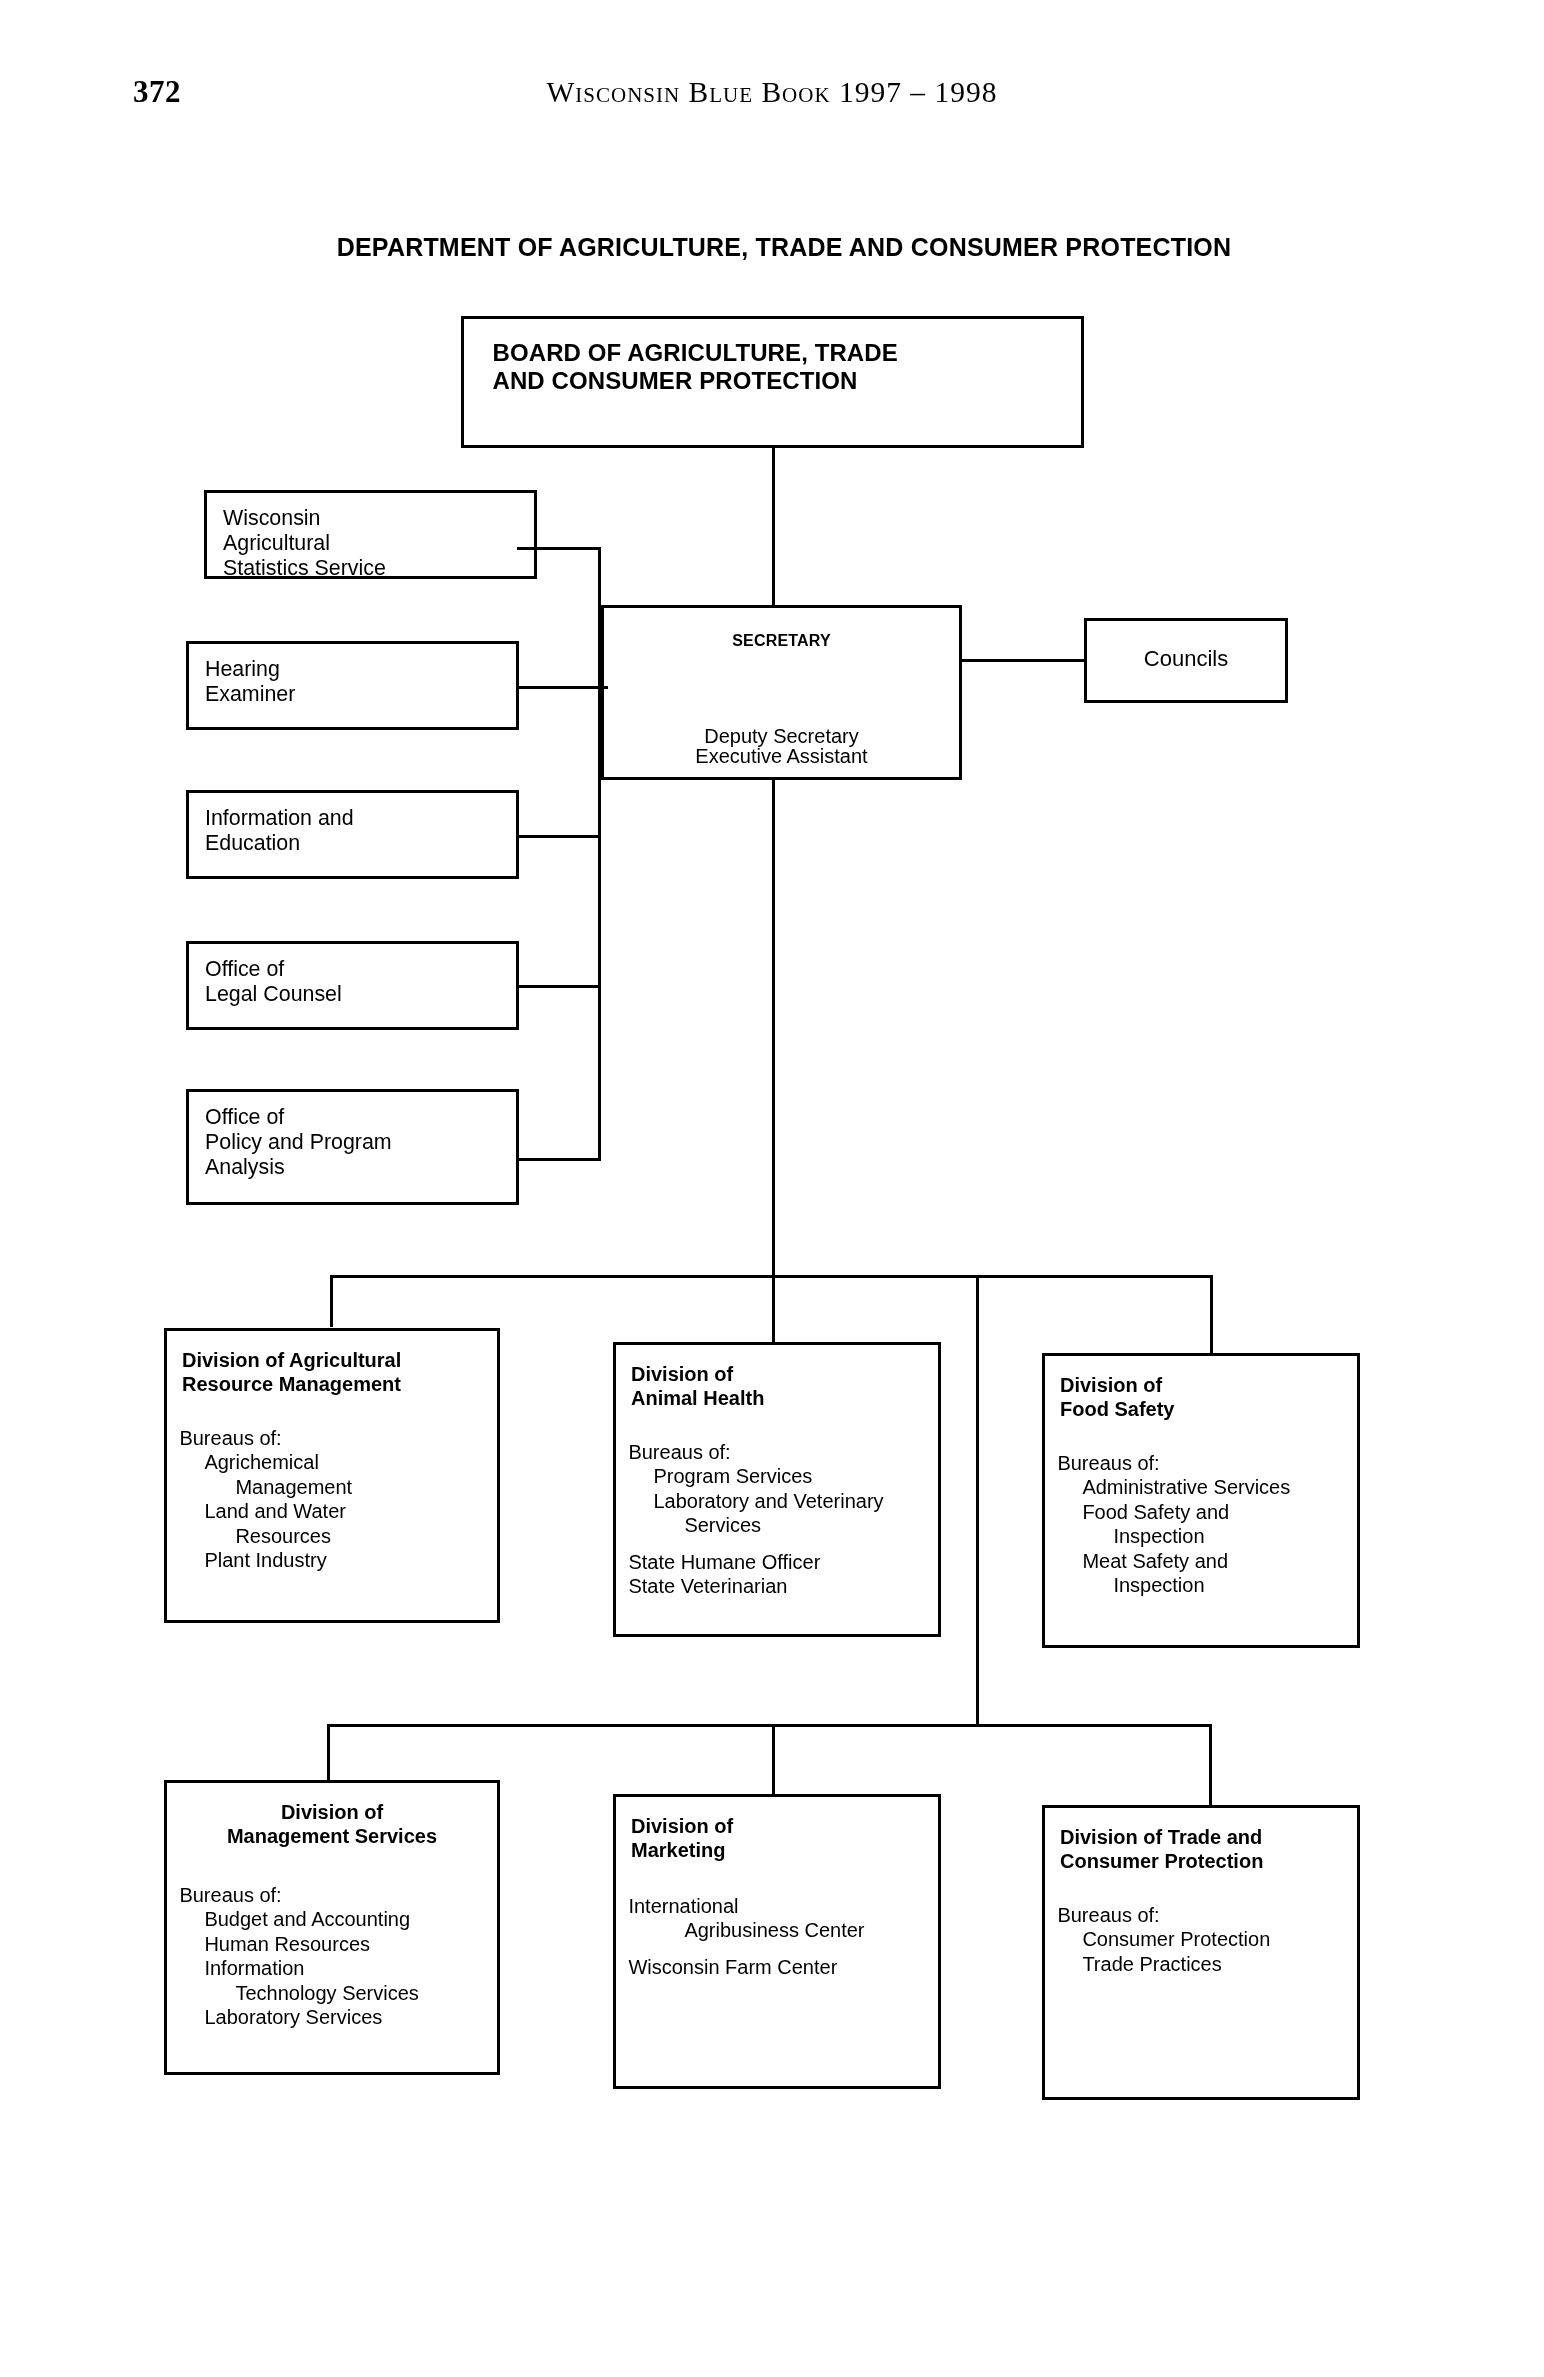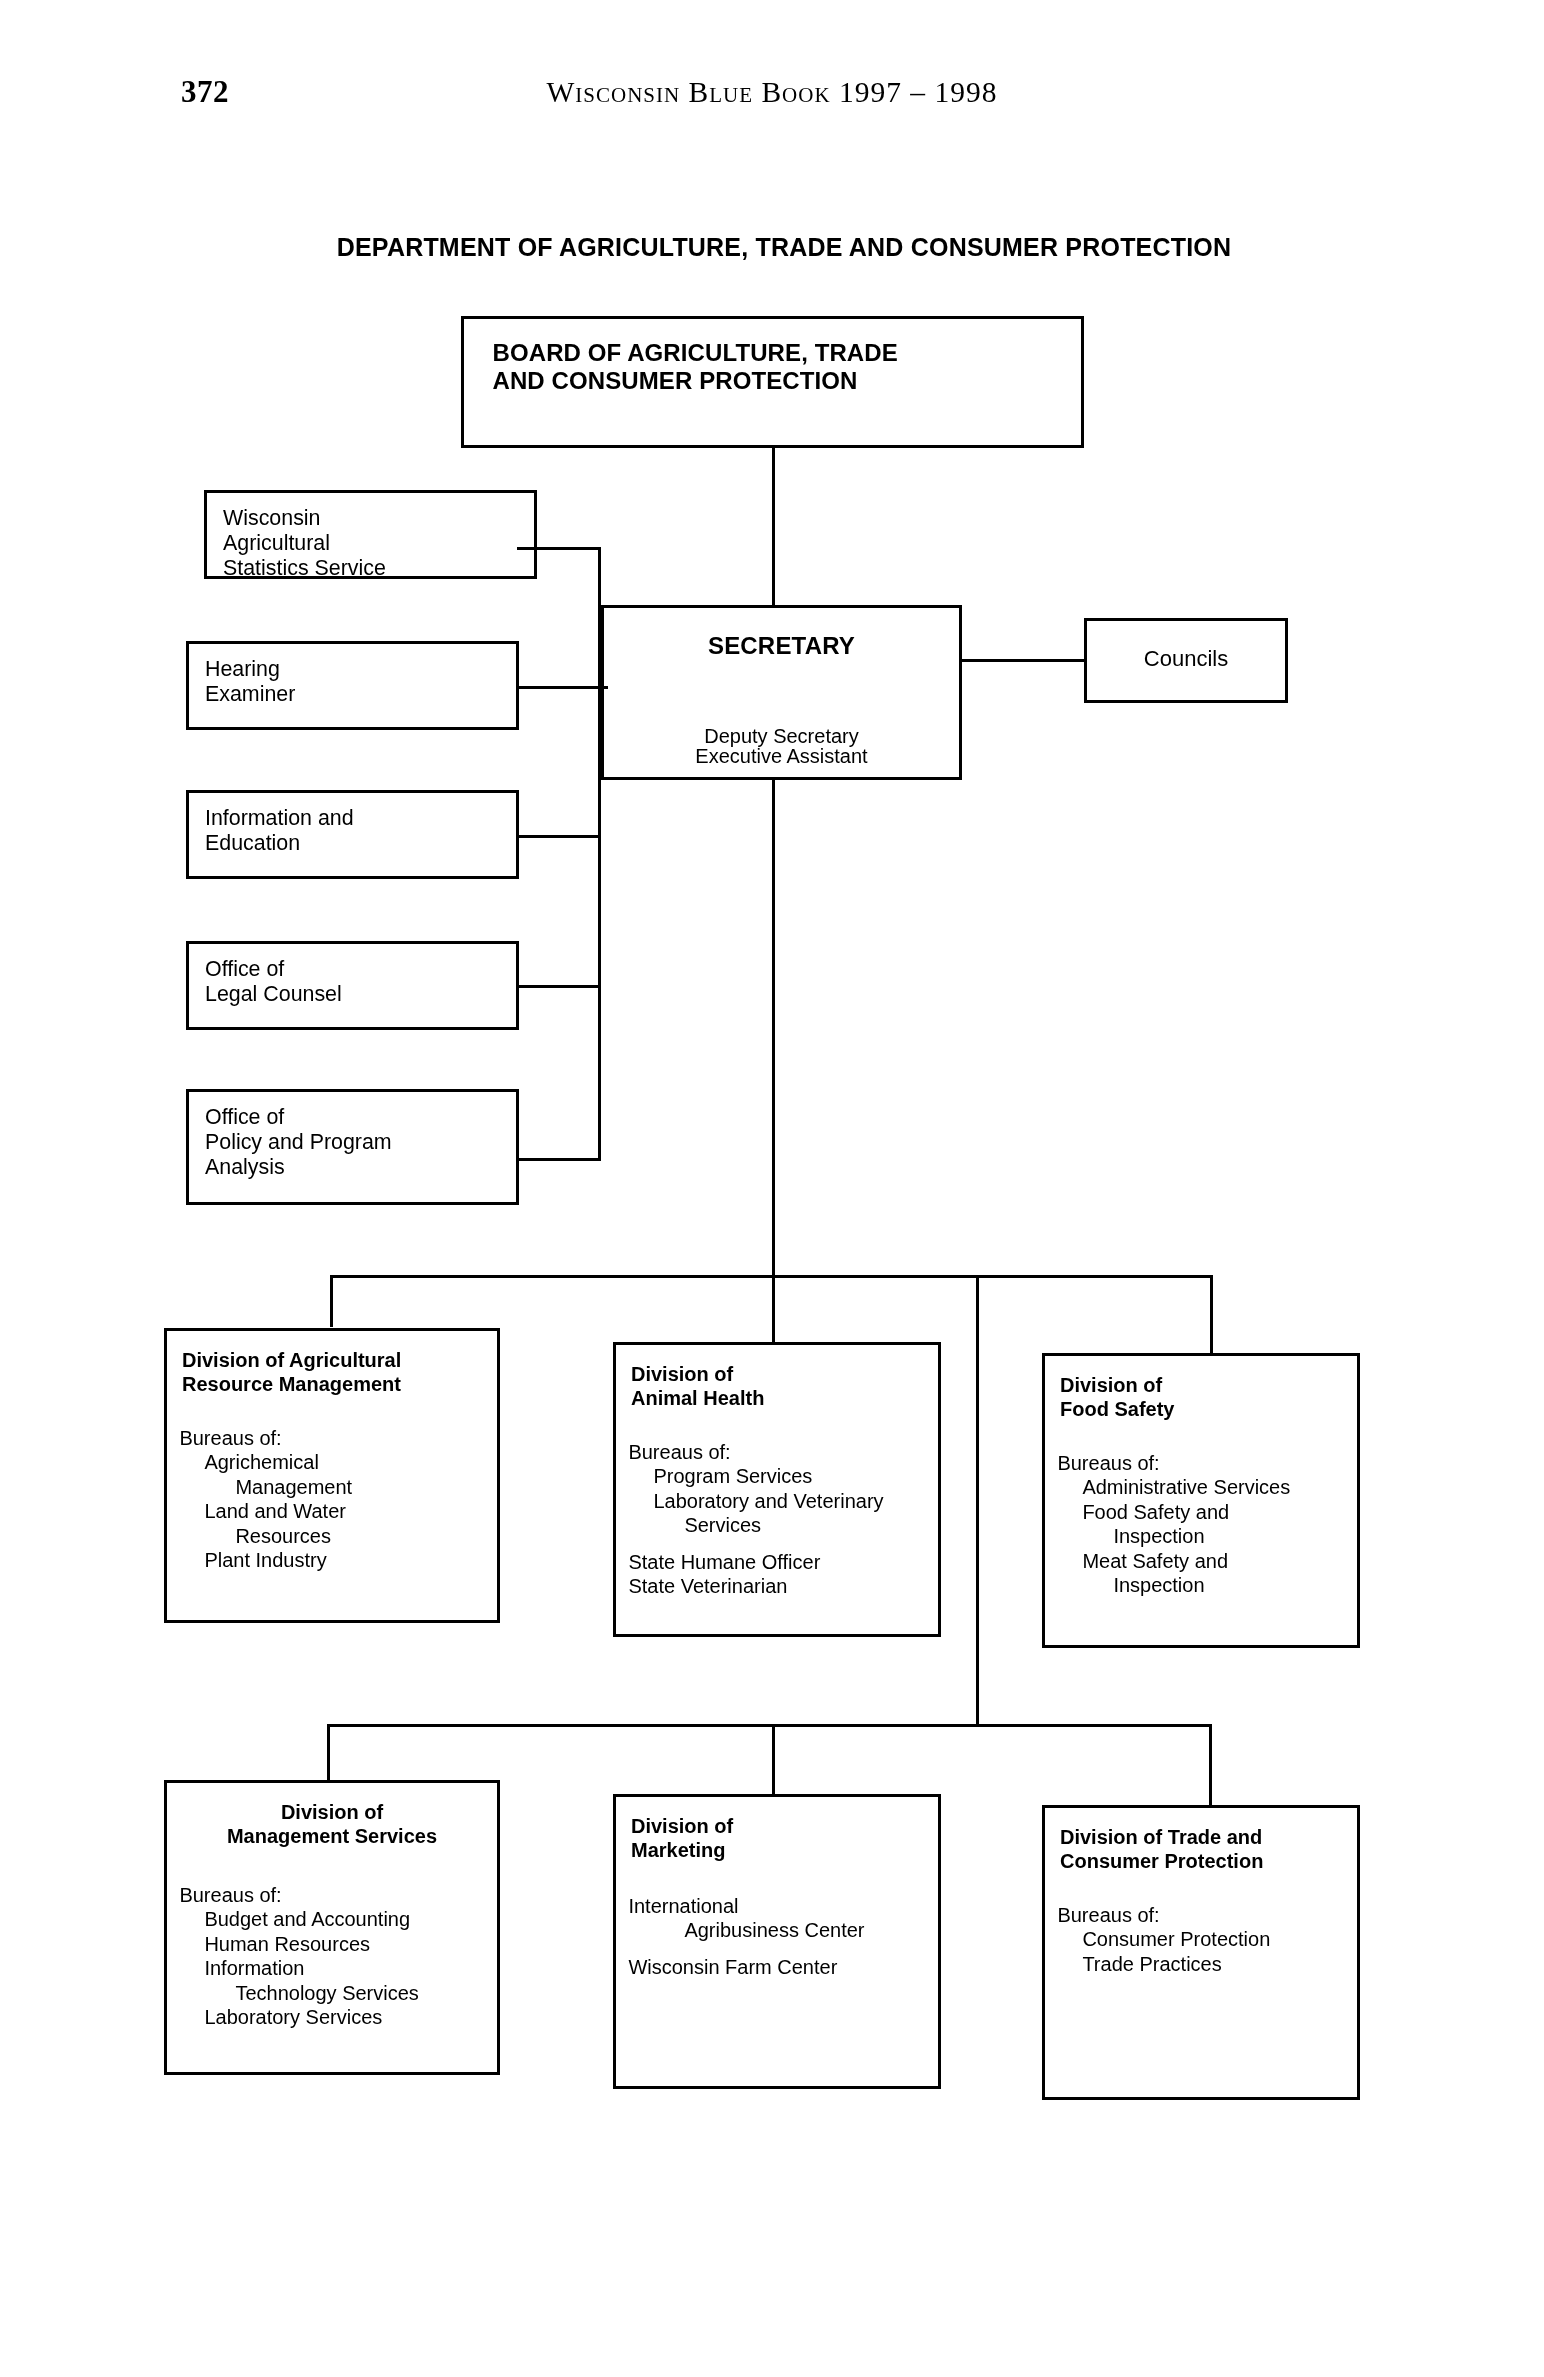--- a/index.html
+++ b/index.html
@@ -19,21 +19,20 @@
 
   
   #folio {
     position: absolute;
     left: 133px;
     top: 74px;
     font-family: "Liberation Serif", serif;
     font-weight: bold;
     font-size: 31px;
     letter-spacing: 0.5px;
-    margin-left: 48px;
   }
   #runhead {
     position: absolute;
     left: 0;
     top: 76px;
     width: 1544px;
     text-align: center;
     font-family: "Liberation Serif", serif;
     font-size: 29.5px;
     font-variant: small-caps;
@@ -89,21 +88,21 @@
     left: 16px;
     top: 13.3px;
     font-size: 21.4px;
     font-weight: normal;
   }
   .t-sec-title {
     left: 0;
     top: 24px;
     width: 100%;
     text-align: center;
-    font-size: 24px;
+    font-size: 16px;
     font-weight: bold;
     letter-spacing: 0.2px;
   }
   .t-sec-sub1 {
     left: 0;
     top: 78px;
     width: 100%;
     text-align: center;
     font-size: 20px;
     margin-top: 39px;

